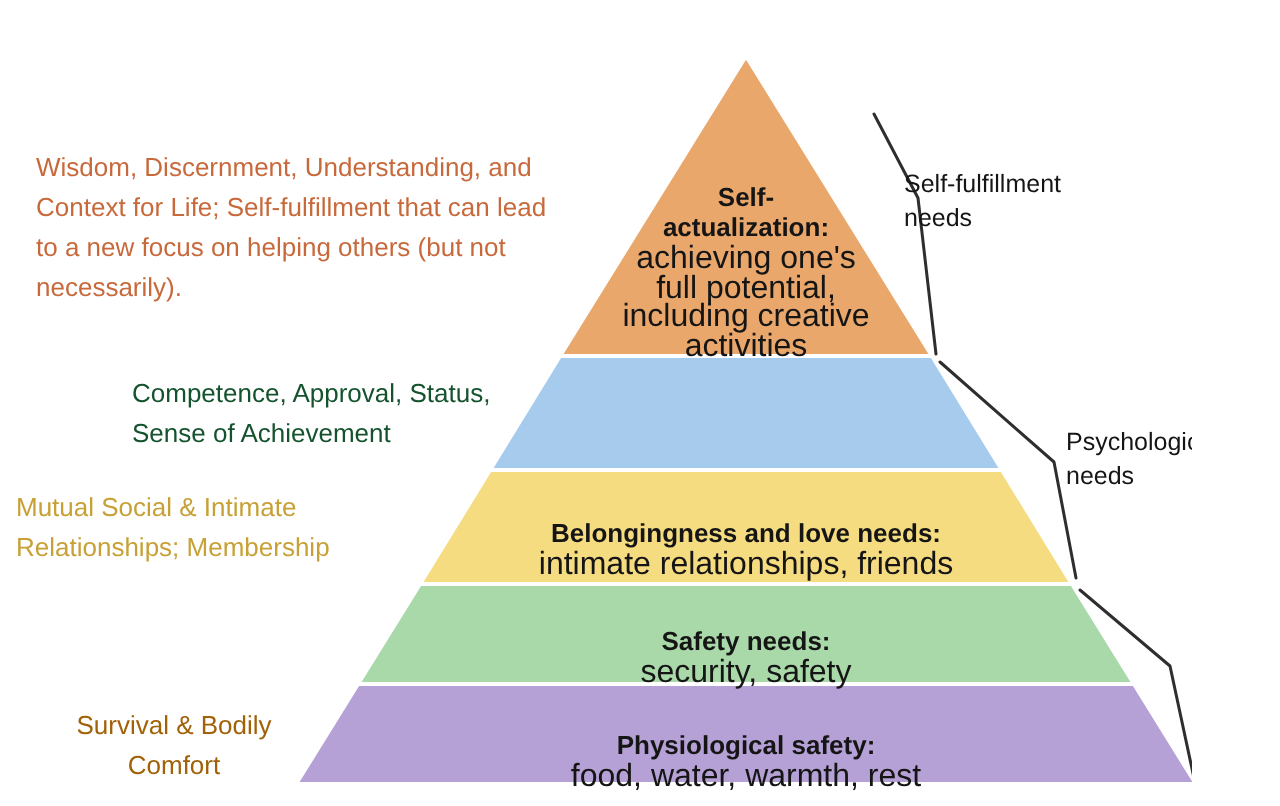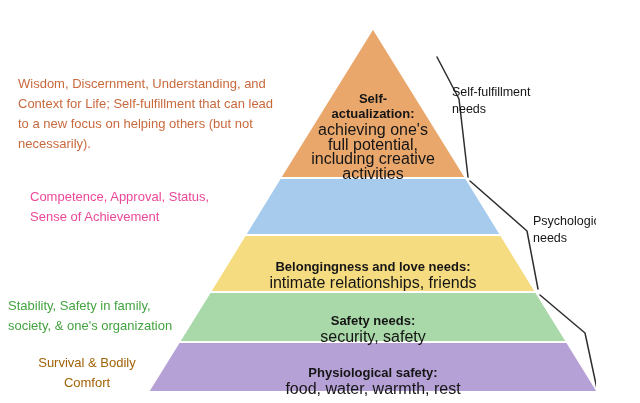--- a/index.html
+++ b/index.html
@@ -45,24 +45,24 @@
 
     <path d="M437,57 L459,99 L468,177" fill="none" stroke="#2e2e2e" stroke-width="1.5" stroke-linejoin="round" stroke-linecap="round"></path>
     <path d="M470,181 L527,231 L538,289" fill="none" stroke="#2e2e2e" stroke-width="1.5" stroke-linejoin="round" stroke-linecap="round"></path>
     <path d="M540,295 L585,333 L597,389" fill="none" stroke="#2e2e2e" stroke-width="1.5" stroke-linejoin="round" stroke-linecap="round"></path>
   </svg>
 
   <div class="note n1 lines" style="color: rgb(200, 105, 60);">Wisdom, Discernment, Understanding, and
 Context for Life; Self-fulfillment that can lead
 to a new focus on helping others (but not
 necessarily).</div>
-  <div class="note n2 lines" style="color: #ec4899;">Competence, Approval, Status,
+  <div class="note n2 lines" style="color: #14532d; margin-left: 36px;">Competence, Approval, Status,
 Sense of Achievement</div>
-  <div class="note n4 lines" style="color: rgb(67, 163, 63);">Stability, Safety in family,
-society, &amp; one's organization</div>
+  <div class="note n3 lines" style="color: rgb(199, 161, 54);">Mutual Social &amp; Intimate
+Relationships; Membership</div>
   <div class="note n5 lines" style="color: #a16207;">Survival &amp; Bodily
 Comfort</div>
 
   <div class="slice-label sl1">
     <div class="heading lines">Self-
 actualization:</div>
     <div class="desc lines">achieving one's
 full potential,
 including creative
 activities</div>

